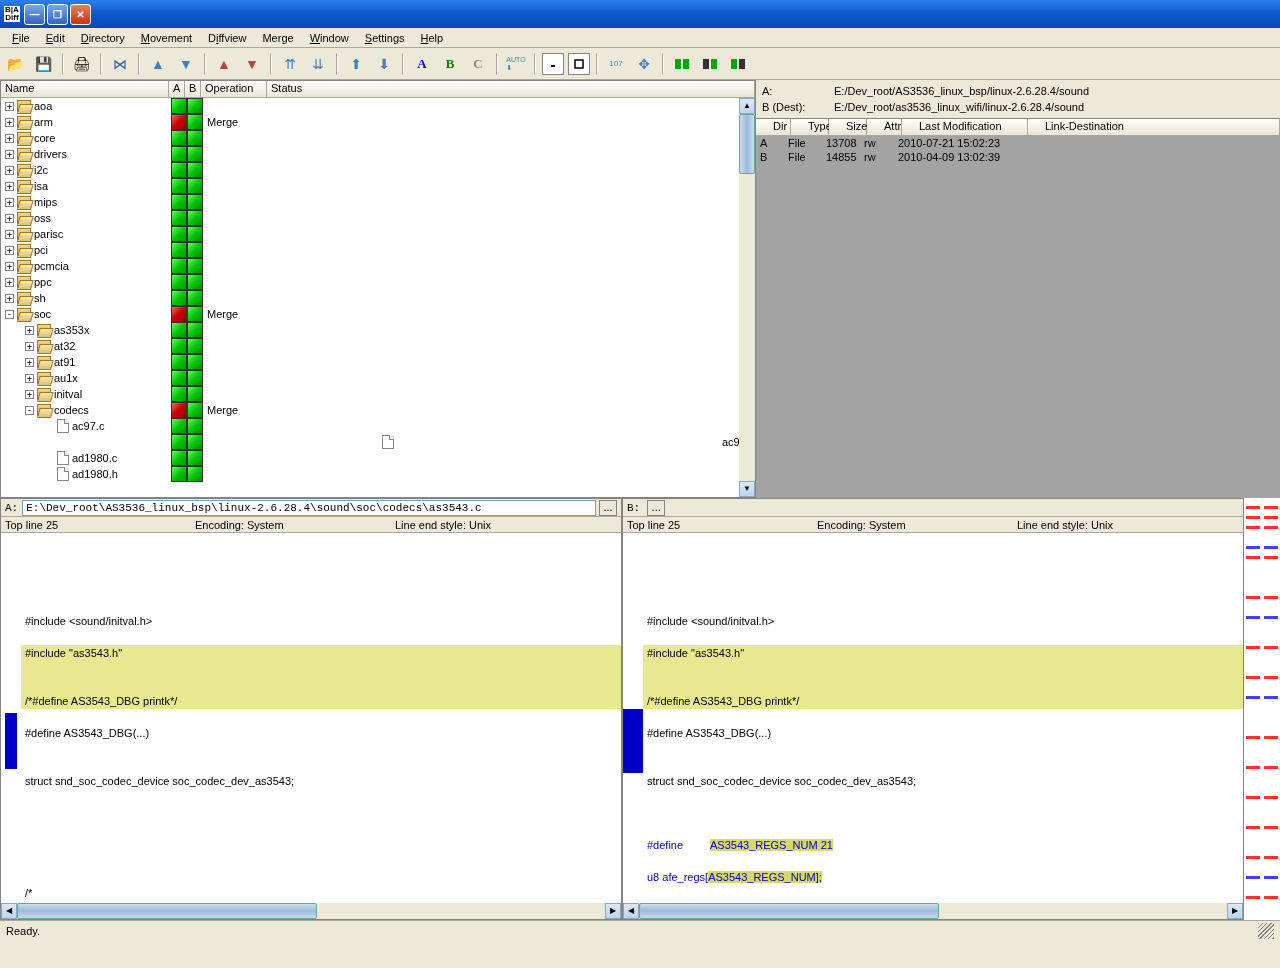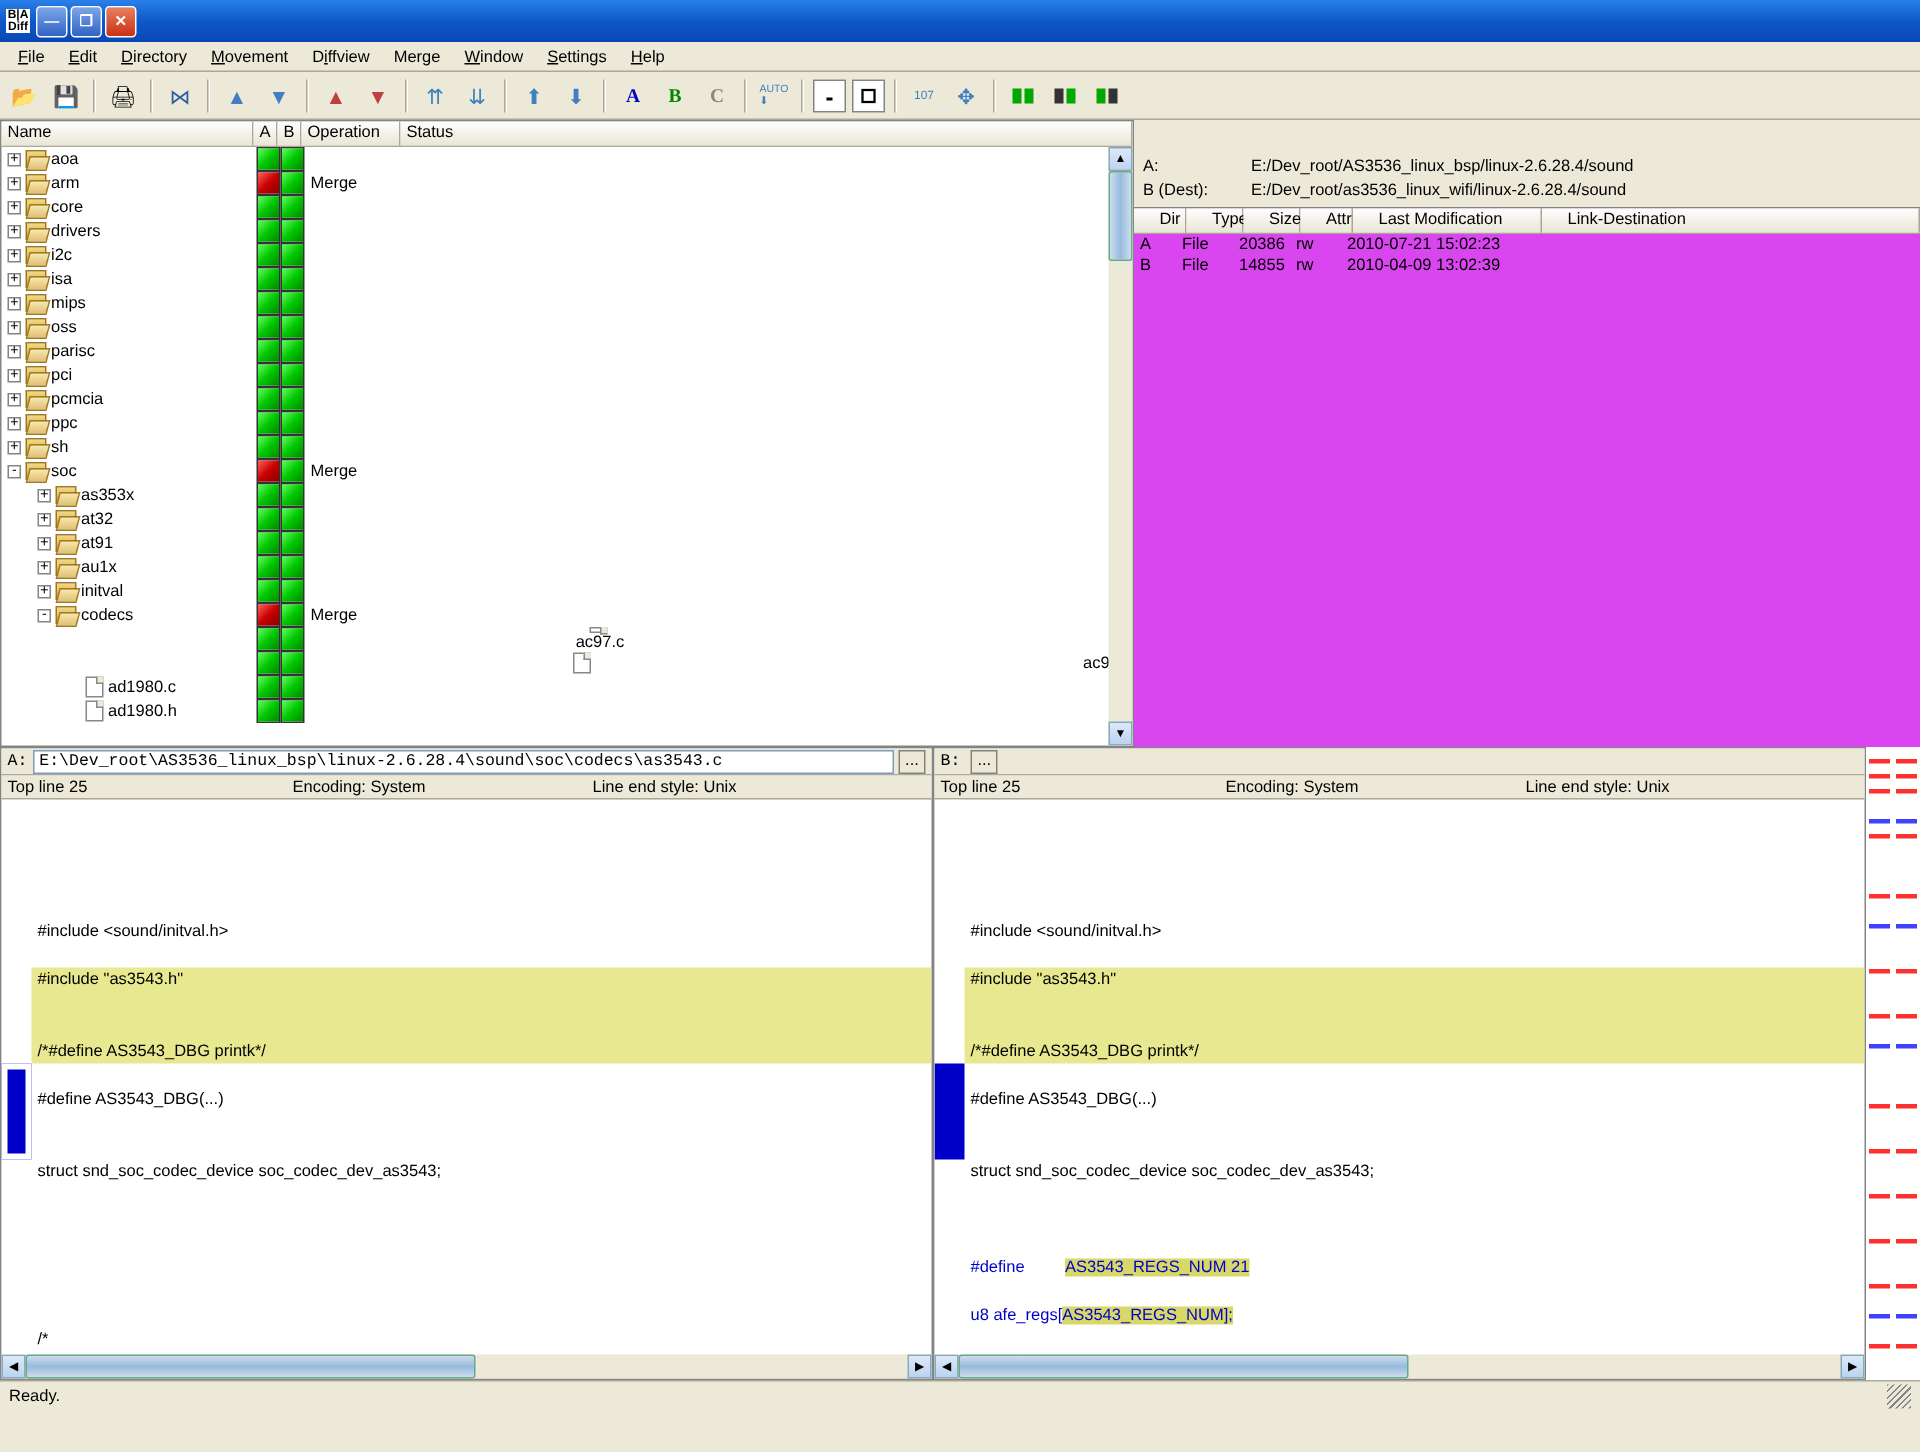--- a/index.html
+++ b/index.html
@@ -37,21 +37,21 @@
 .status-cells { display: flex; position: absolute; left: 170px; }
 .cell { width: 16px; height: 16px; border: 1px solid #333; }
 .cell.g { background: #00c800; } .cell.g::after { content: ''; display: block; width: 100%; height: 100%; background: linear-gradient(135deg, #60ff60 0%, #00c800 50%, #008800 100%); }
 .cell.r { background: #c80000; } .cell.r::after { content: ''; display: block; width: 100%; height: 100%; background: linear-gradient(135deg, #ff6060 0%, #c80000 50%, #880000 100%); }
 .op-text { position: absolute; left: 206px; }
 .tree-scrollbar { position: absolute; right: 0; top: 17px; width: 16px; bottom: 0; background: #ece9d8; }
 .tree-scrollbar .thumb { position: absolute; top: 16px; left: 0; width: 16px; height: 60px; background: linear-gradient(to right, #cde, #9bd, #cde); border: 1px solid #6a8; border-radius: 2px; }
 .tree-scrollbar .arrow { width: 16px; height: 16px; background: linear-gradient(#dce8f8, #bcd4f0); border: 1px solid #8ab; position: absolute; text-align: center; font-size: 8px; line-height: 14px; }
 .tree-scrollbar .arrow.up { top: 0; } .tree-scrollbar .arrow.down { bottom: 0; }
 
-.info-panel { flex: 1; background: #d946ef; display: flex; flex-direction: column; margin-top: 20px; }
+.info-panel { flex: 1; background: #a3a3a3; display: flex; flex-direction: column; }
 .info-header { background: #ece9d8; padding: 3px 6px; font-family: 'Courier New', monospace; font-size: 12px; line-height: 16px; }
 .file-table { flex: 1; border-top: 1px solid #848484; }
 .ft-header { display: flex; background: #ece9d8; border-bottom: 1px solid #aca899; height: 17px; }
 .ft-header .fcol { border-right: 1px solid #aca899; padding: 1px 17px; background: linear-gradient(#fefefe, #e9e6d6); }
 .ft-row { display: flex; padding: 0 4px; font-family: 'Courier New', monospace; font-size: 12px; height: 14px; align-items: center; }
 
 .diff-row { display: flex; height: 422px; }
 .diff-panel { flex: 1; display: flex; flex-direction: column; background: white; border: 1px solid #848484; position: relative; }
 .diff-path { display: flex; align-items: center; padding: 2px 4px; background: #ece9d8; border-bottom: 1px solid #aca899; height: 18px; }
 .diff-path .label { font-family: 'Courier New', monospace; margin-right: 4px; }
@@ -351,21 +351,21 @@
         <div class="tree-row" style="padding-left: 24px;">
           <div class="expander">-</div>
           <div class="folder-icon open"></div>
           <span>codecs</span>
           <div class="status-cells">
             <div class="cell r"></div>
             <div class="cell g"></div>
           </div>
           <span class="op-text">Merge</span>
         </div>
-        <div class="tree-row" style="padding-left: 44px; flex-direction: column;">
+        <div class="tree-row" style="padding-left: 44px;">
           <div style="width: 12px;"></div>
           <div class="file-icon"></div>
           <span>ac97.c</span>
           <div class="status-cells">
             <div class="cell g"></div>
             <div class="cell g"></div>
           </div>
         </div>
         <div class="tree-row" style="padding-left: 44px; justify-content: space-between;">
           <div style="width: 12px;"></div>
@@ -413,21 +413,21 @@
         <div class="fcol" style="width:38px">Type</div>
         <div class="fcol" style="width:38px">Size</div>
         <div class="fcol" style="width:34px">Attr</div>
         <div class="fcol" style="width:126px">Last Modification</div>
         <div class="fcol" style="flex:1">Link-Destination</div>
       </div>
       <div id="ft-rows">
           <div class="ft-row">
             <div style="width: 28px;">A</div>
             <div style="width: 38px;">File</div>
-            <div style="width: 38px;">20386</div>
+            <div style="width: 38px;">13708</div>
             <div style="width: 34px;">rw</div>
             <div style="width: 126px;">2010-07-21 15:02:23</div>
           </div>
           <div class="ft-row">
             <div style="width: 28px;">B</div>
             <div style="width: 38px;">File</div>
             <div style="width: 38px;">14855</div>
             <div style="width: 34px;">rw</div>
             <div style="width: 126px;">2010-04-09 13:02:39</div>
           </div>

